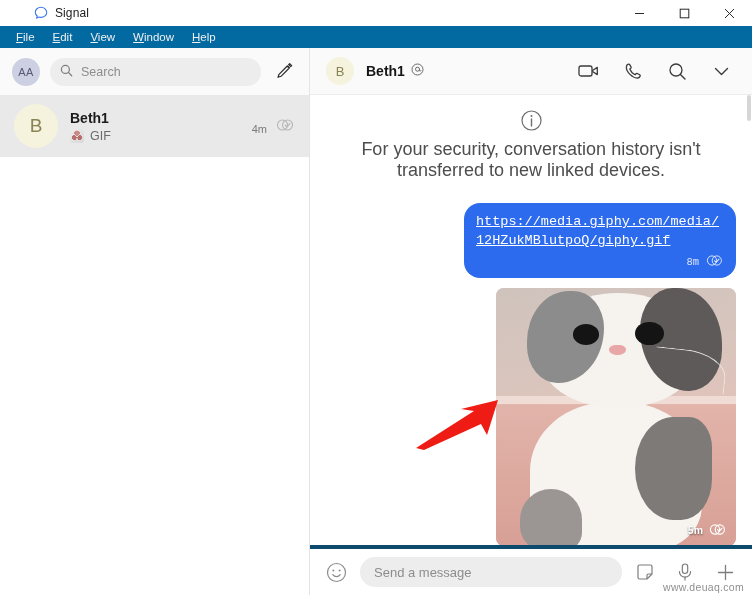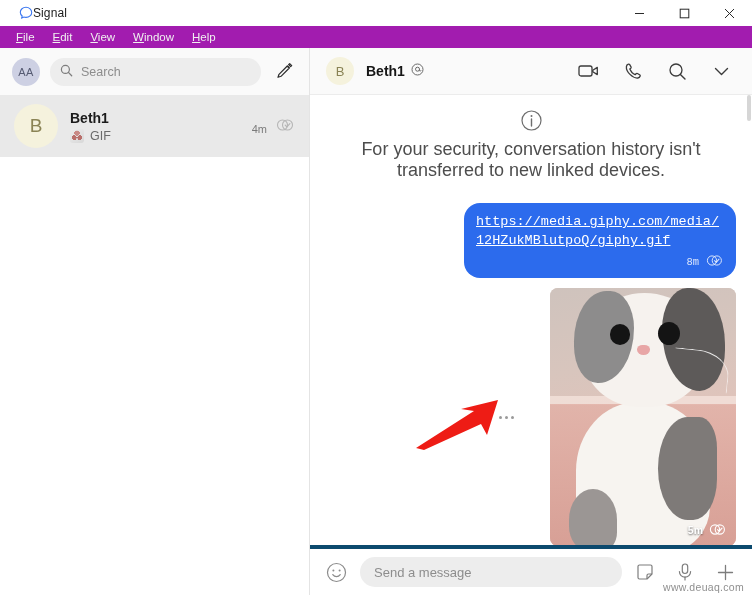--- a/index.html
+++ b/index.html
@@ -9,34 +9,34 @@
     background: #ffffff;
     overflow: hidden;
   }
   .app { width: 752px; height: 595px; display: flex; flex-direction: column; position: relative; }
 
   
   .titlebar {
     height: 26px; background: #ffffff; display: flex; align-items: center;
     flex: 0 0 26px; border-bottom: 0px;
   }
-  .title-left { display: flex; align-items: center; padding-left: 19px; }
+  .title-left { display: flex; align-items: center; gap: 7px; padding-left: 4px; margin-left: 30px; }
   .signal-logo { width: 14px; height: 14px; display: block; }
   .title-text { font-size: 12px; color: #1b1b1b; letter-spacing: .1px; }
   .title-spacer { flex: 1; }
   .win-btns { display: flex; height: 26px; }
   .win-btn {
     width: 45px; height: 26px; display: flex; align-items: center; justify-content: center;
     color: #2a2a2a;
   }
   .win-btn svg { display: block; }
 
   
   .menubar {
-    height: 22px; flex: 0 0 22px; background: #a21caf; display: flex; align-items: center;
+    height: 22px; flex: 0 0 22px; background: #0369a1; display: flex; align-items: center;
     padding-left: 7px; gap: 0px;
   }
   .menu-item {
     font-size: 11.5px; color: #f0f0f0; padding: 2px 9px 2px 9px; line-height: 14px;
   }
   .menu-item u { text-decoration: underline; text-underline-offset: 1px; }
 
   
   .body { flex: 1; display: flex; min-height: 0; background: #fff; }
 
@@ -120,21 +120,21 @@
   }
   .bubble-link {
     font-size: 13.5px; line-height: 19px; color: #ffffff; text-decoration: underline;
     word-break: break-all; display: block;
   }
   .bubble-meta { display: flex; align-items: center; justify-content: flex-end; gap: 6px; margin-top: 3px; }
   .bubble-time { font-size: 10.5px; color: #d9e4fb; }
 
   .msg-media-row { display: flex; justify-content: flex-end; margin-top: 10px; position: relative; }
   .media {
-    width: 186px; height: 258px; border-radius: 8px; overflow: hidden; position: relative;
+    width: 240px; height: 258px; border-radius: 8px; overflow: hidden; position: relative;
     background: #d9c6bd;
     padding-left: 36px;
   }
   
   .kitten { position: absolute; inset: 0; }
   .k-bg {
     position: absolute; inset: 0;
     background: linear-gradient(170deg, #cfc3bd 0%, #d8c5bd 30%, #e3c3ba 60%, #e9c2b8 100%);
   }
   .k-bg2 {

